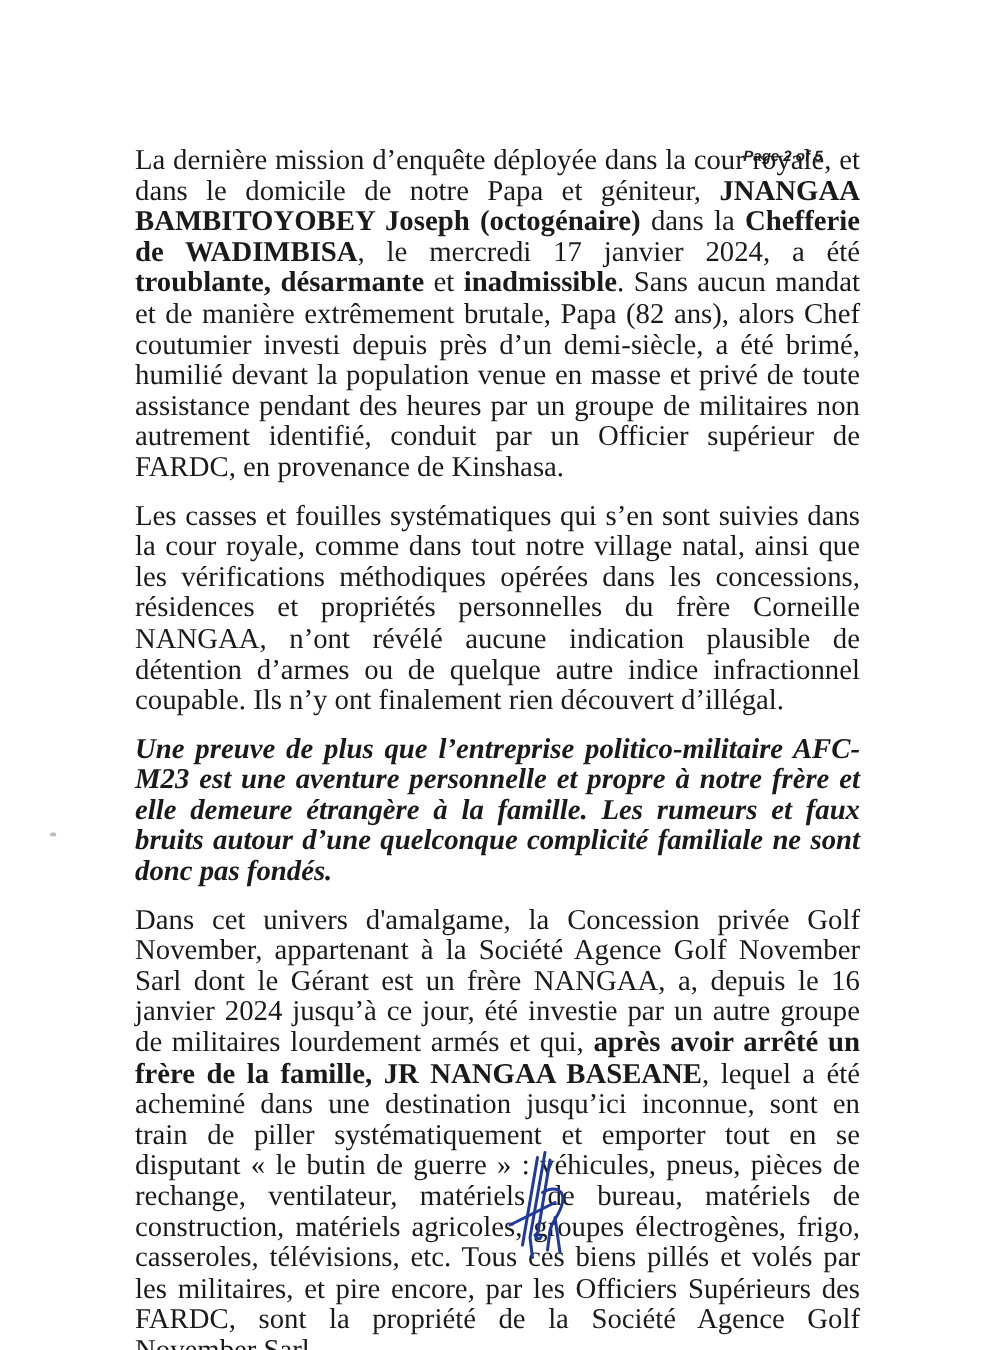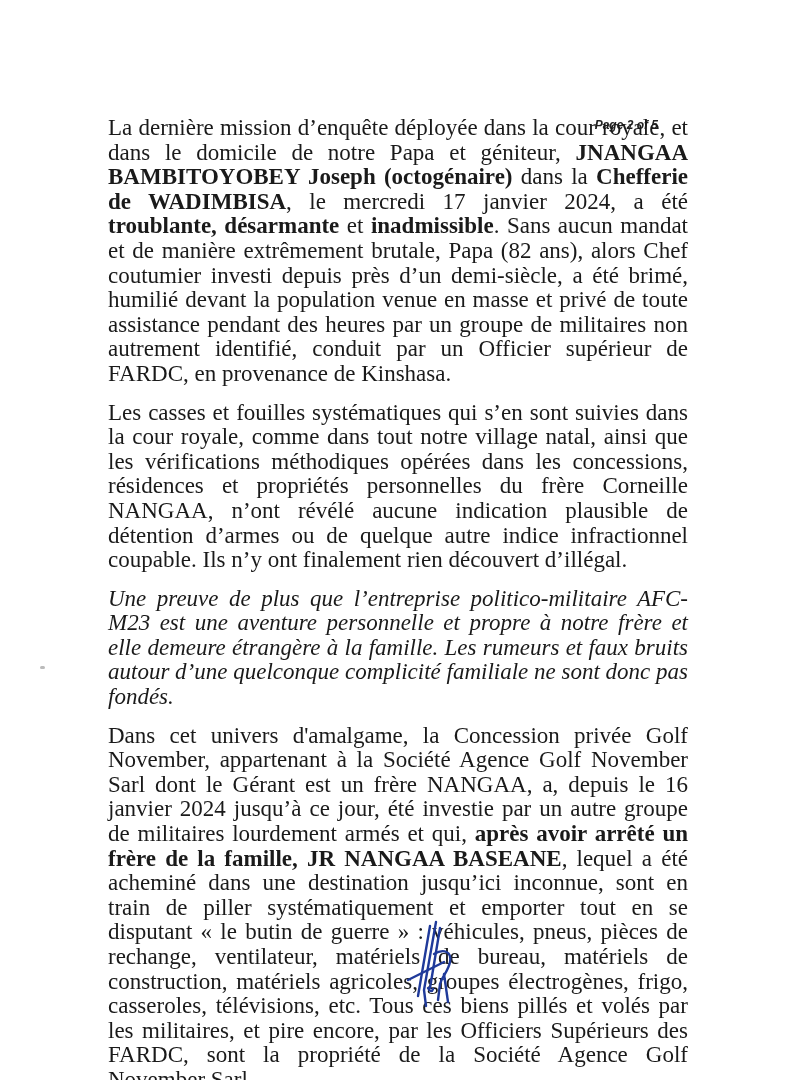--- a/index.html
+++ b/index.html
@@ -2,21 +2,21 @@
 <html><head>
   <meta charset="utf-8">
   <style>
     html, body { margin: 0; padding: 0; background: #ffffff; }
     body { width: 786px; height: 1080px; position: relative; overflow: hidden;
            font-family: "Liberation Serif", serif; color: #1a1a1a; }
     .page-num { position: absolute; top: 78px; right: 128px; font-family: "Liberation Sans", sans-serif;
                 font-style: italic; font-weight: bold; font-size: 12px; color: #222; margin-top: 40px; }
     .body-text { position: absolute; left: 108px; top: 116px; width: 580px; }
     .para { margin: 0 0 14px 0; font-size: 23px; line-height: 24.6px; text-align: justify; }
-    .para.italic { font-style: italic; font-weight: normal; }
+    .para.italic { font-style: italic; font-weight: bold; }
     b { font-weight: bold; }
     .signature { position: absolute; left: 400px; top: 918px; width: 70px; height: 95px; }
     .speck { position: absolute; left: 40px; top: 666px; width: 5px; height: 3px; background: #bbb; border-radius: 2px; }
   </style>
 </head>
 <body>
 
 <div class="page-num">Page 2 of 5</div>
 
 <div class="speck"></div>

